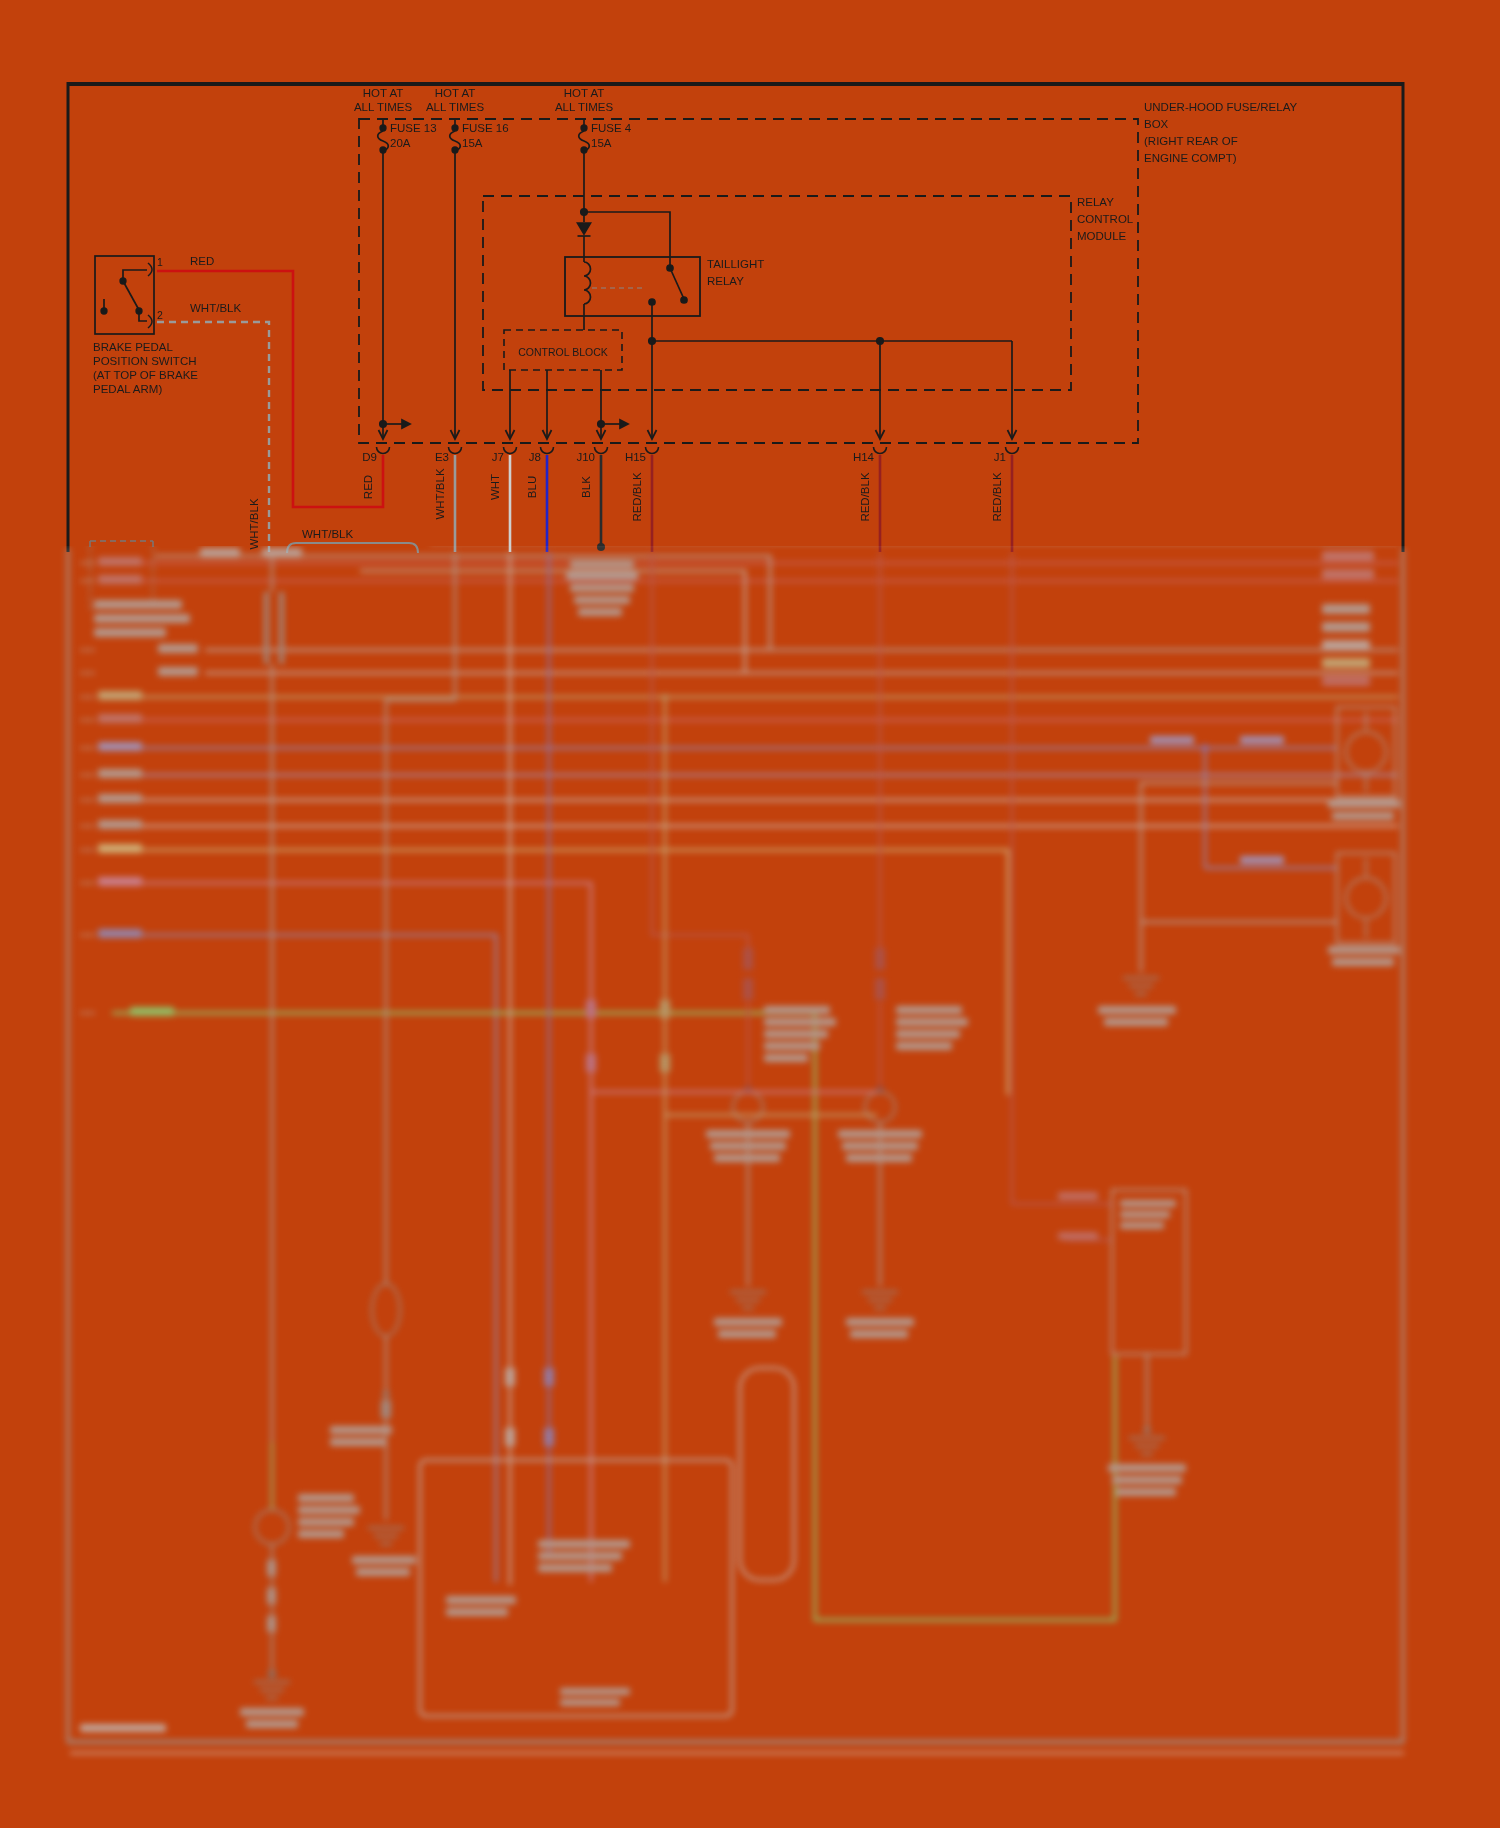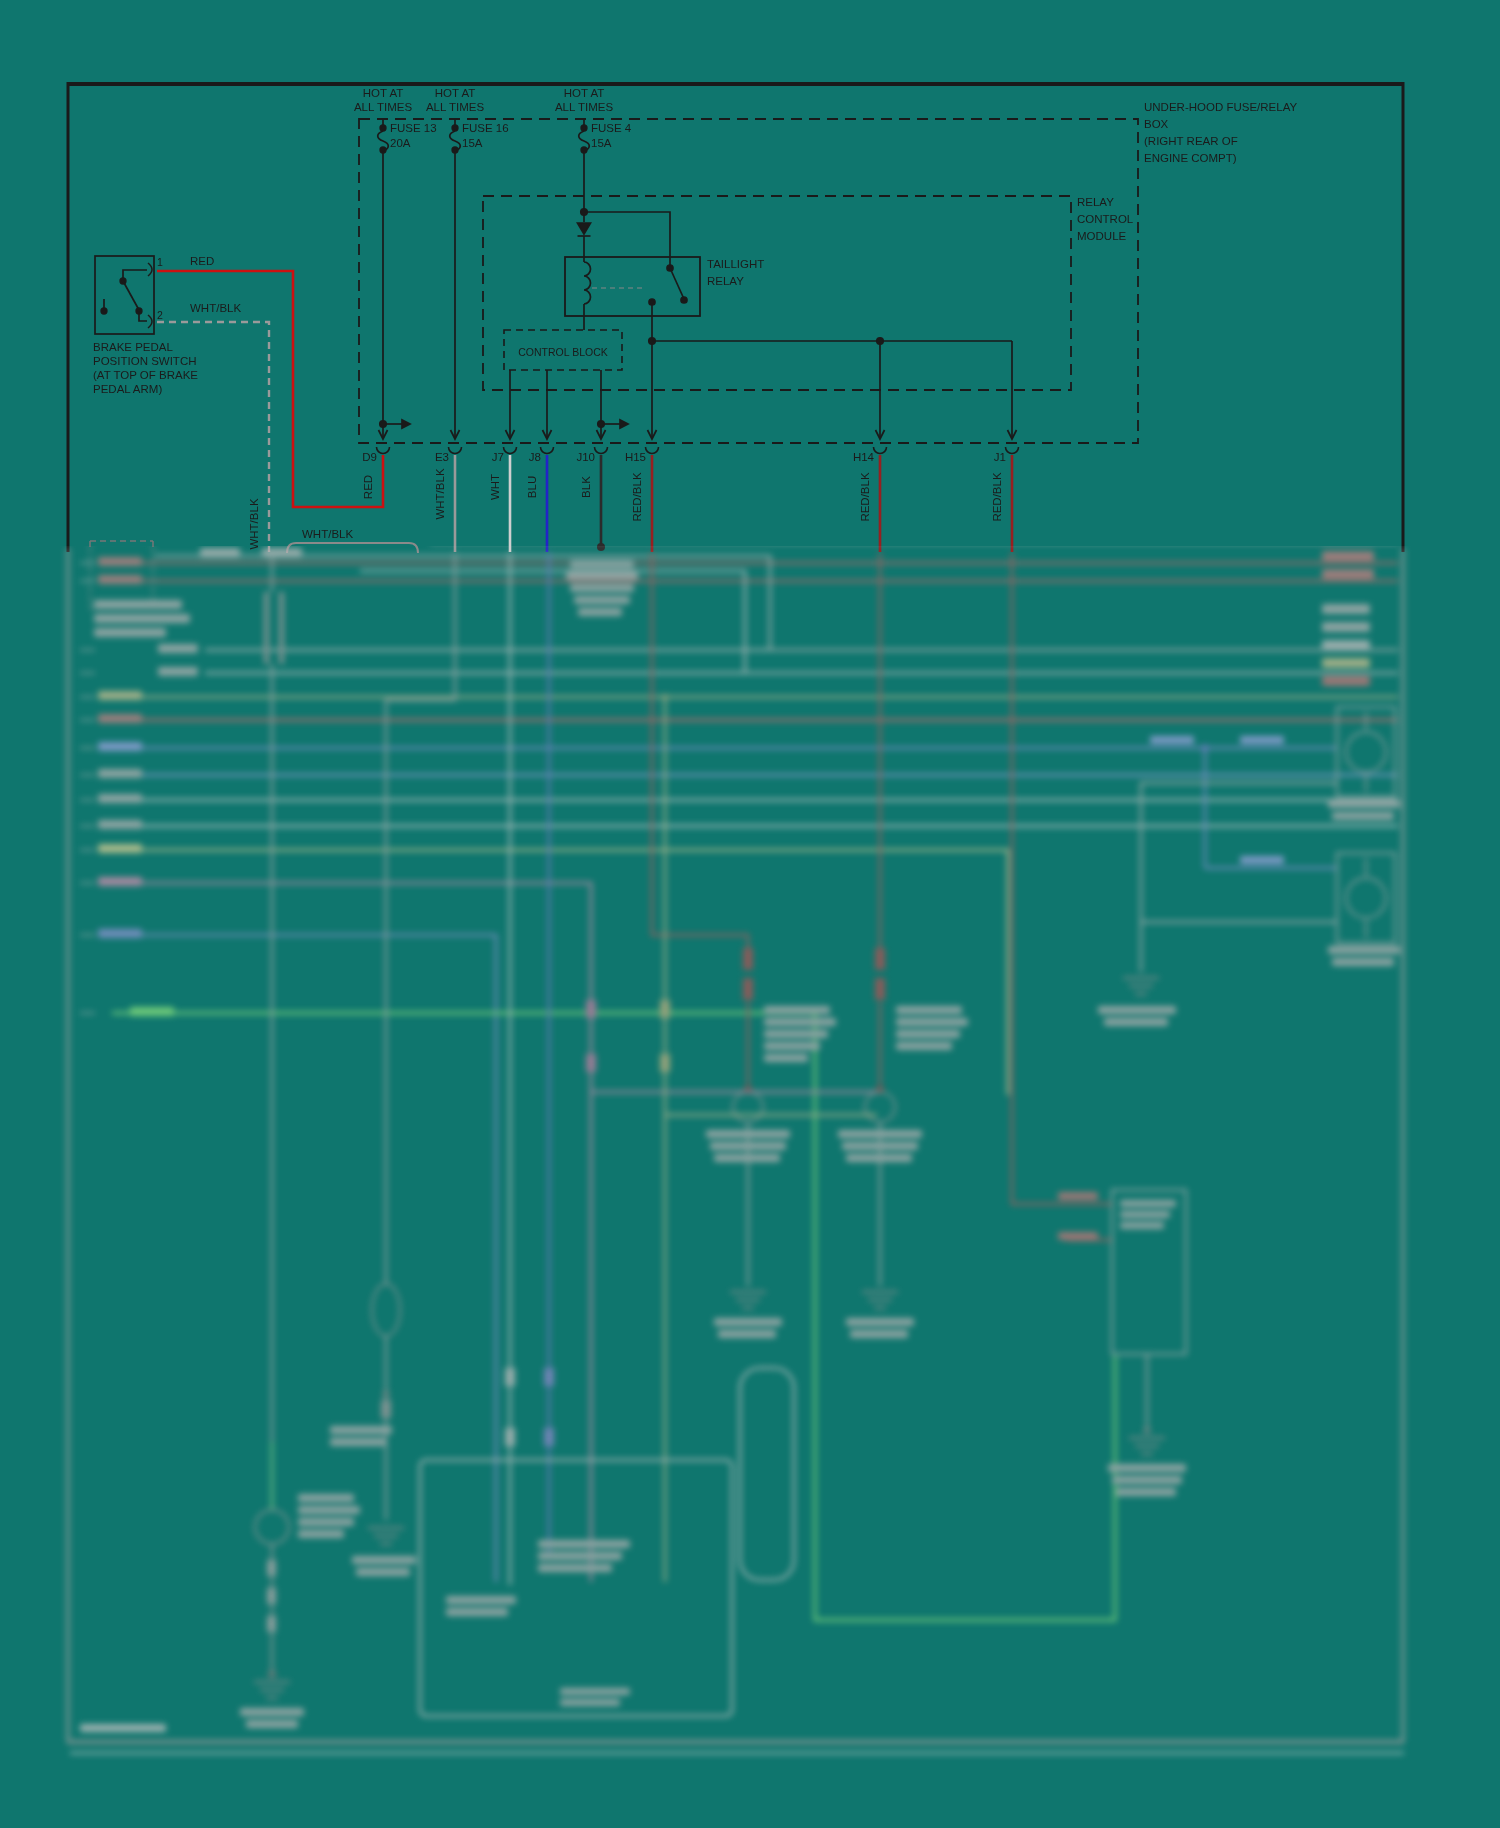--- a/index.html
+++ b/index.html
@@ -1,16 +1,16 @@
 <!DOCTYPE html>
 <html><head>
 <meta charset="utf-8">
 <style>
   html,body{margin:0;padding:0;background:#ffffff;}
-  .stage{position:relative;width:1500px;height:1828px;background:#0f766e;overflow:hidden;
+  .stage{position:relative;width:1500px;height:1828px;background:#c2410c;overflow:hidden;
          font-family:"Liberation Sans","DejaVu Sans",sans-serif;}
   svg{position:absolute;left:0;top:0;}
   svg text{font-family:"Liberation Sans","DejaVu Sans",sans-serif;font-size:11.5px;fill:#1b1b1b;}
   svg text.small{font-size:10.5px;}
   .blurwrap{position:absolute;left:0;top:0;width:1500px;height:1828px;
             filter:blur(3.3px);opacity:.78;
             clip-path:inset(546px 86px 52px 58px);}
 </style>
 </head>
 <body>

